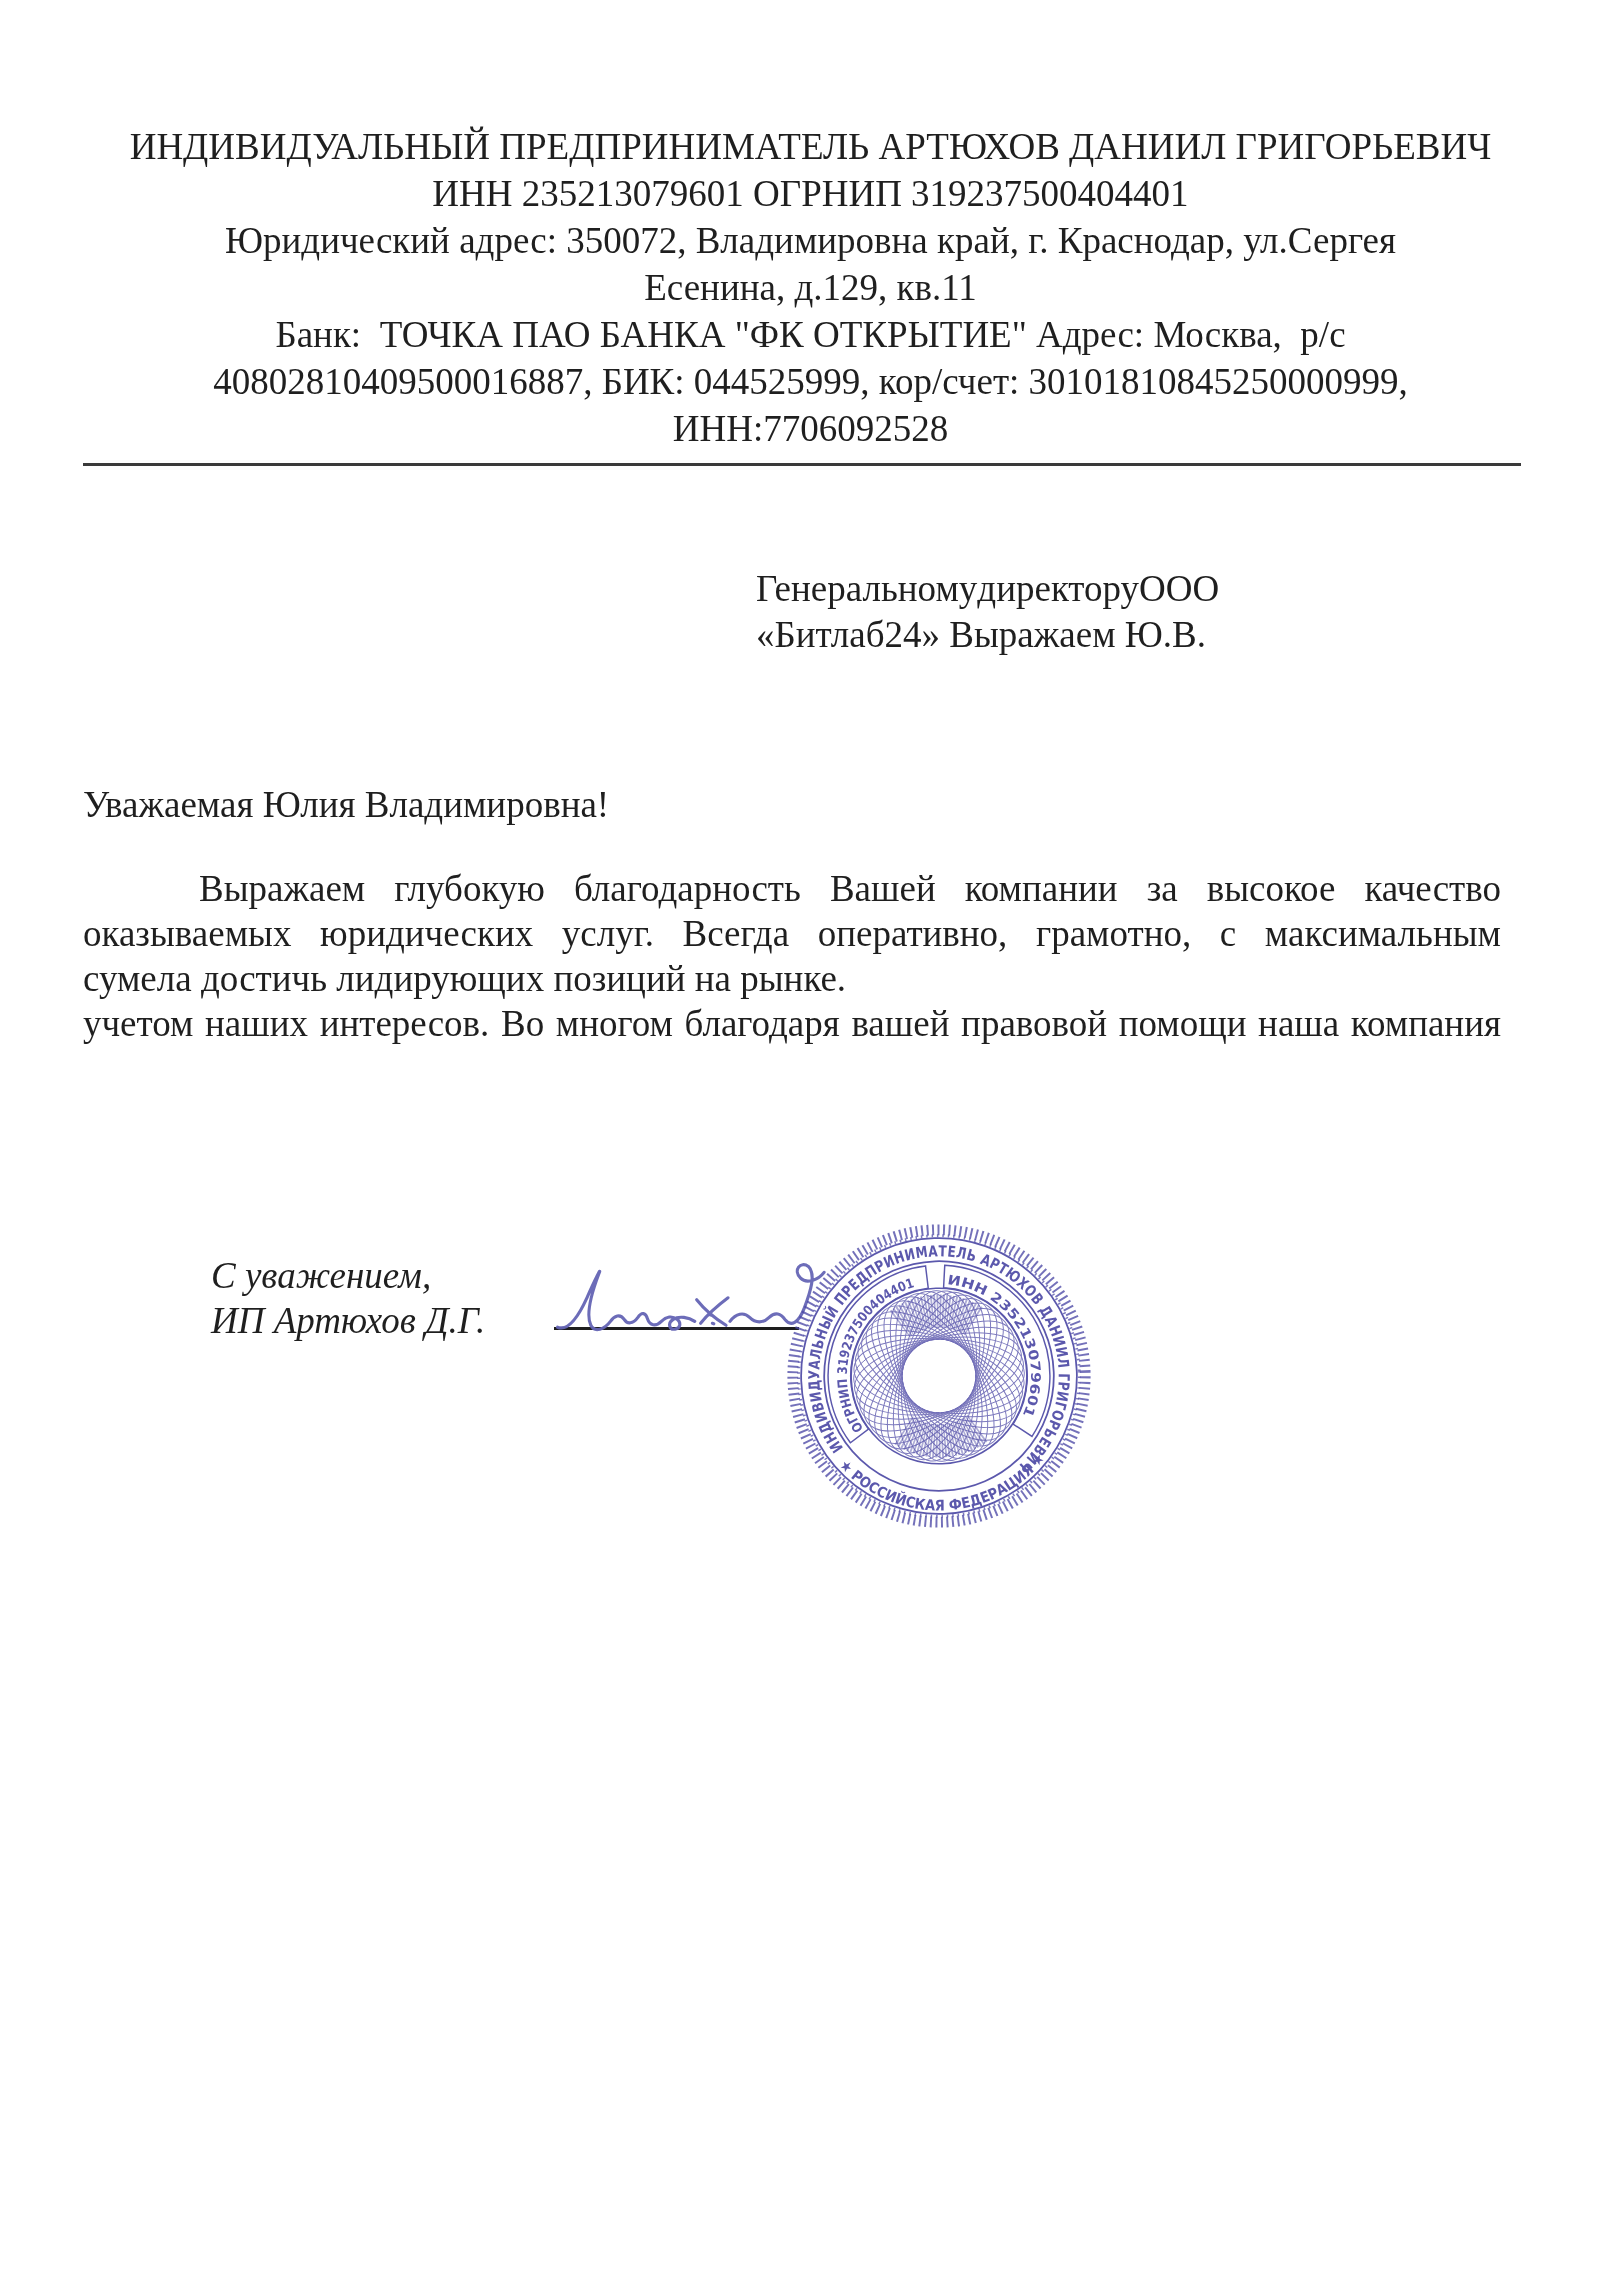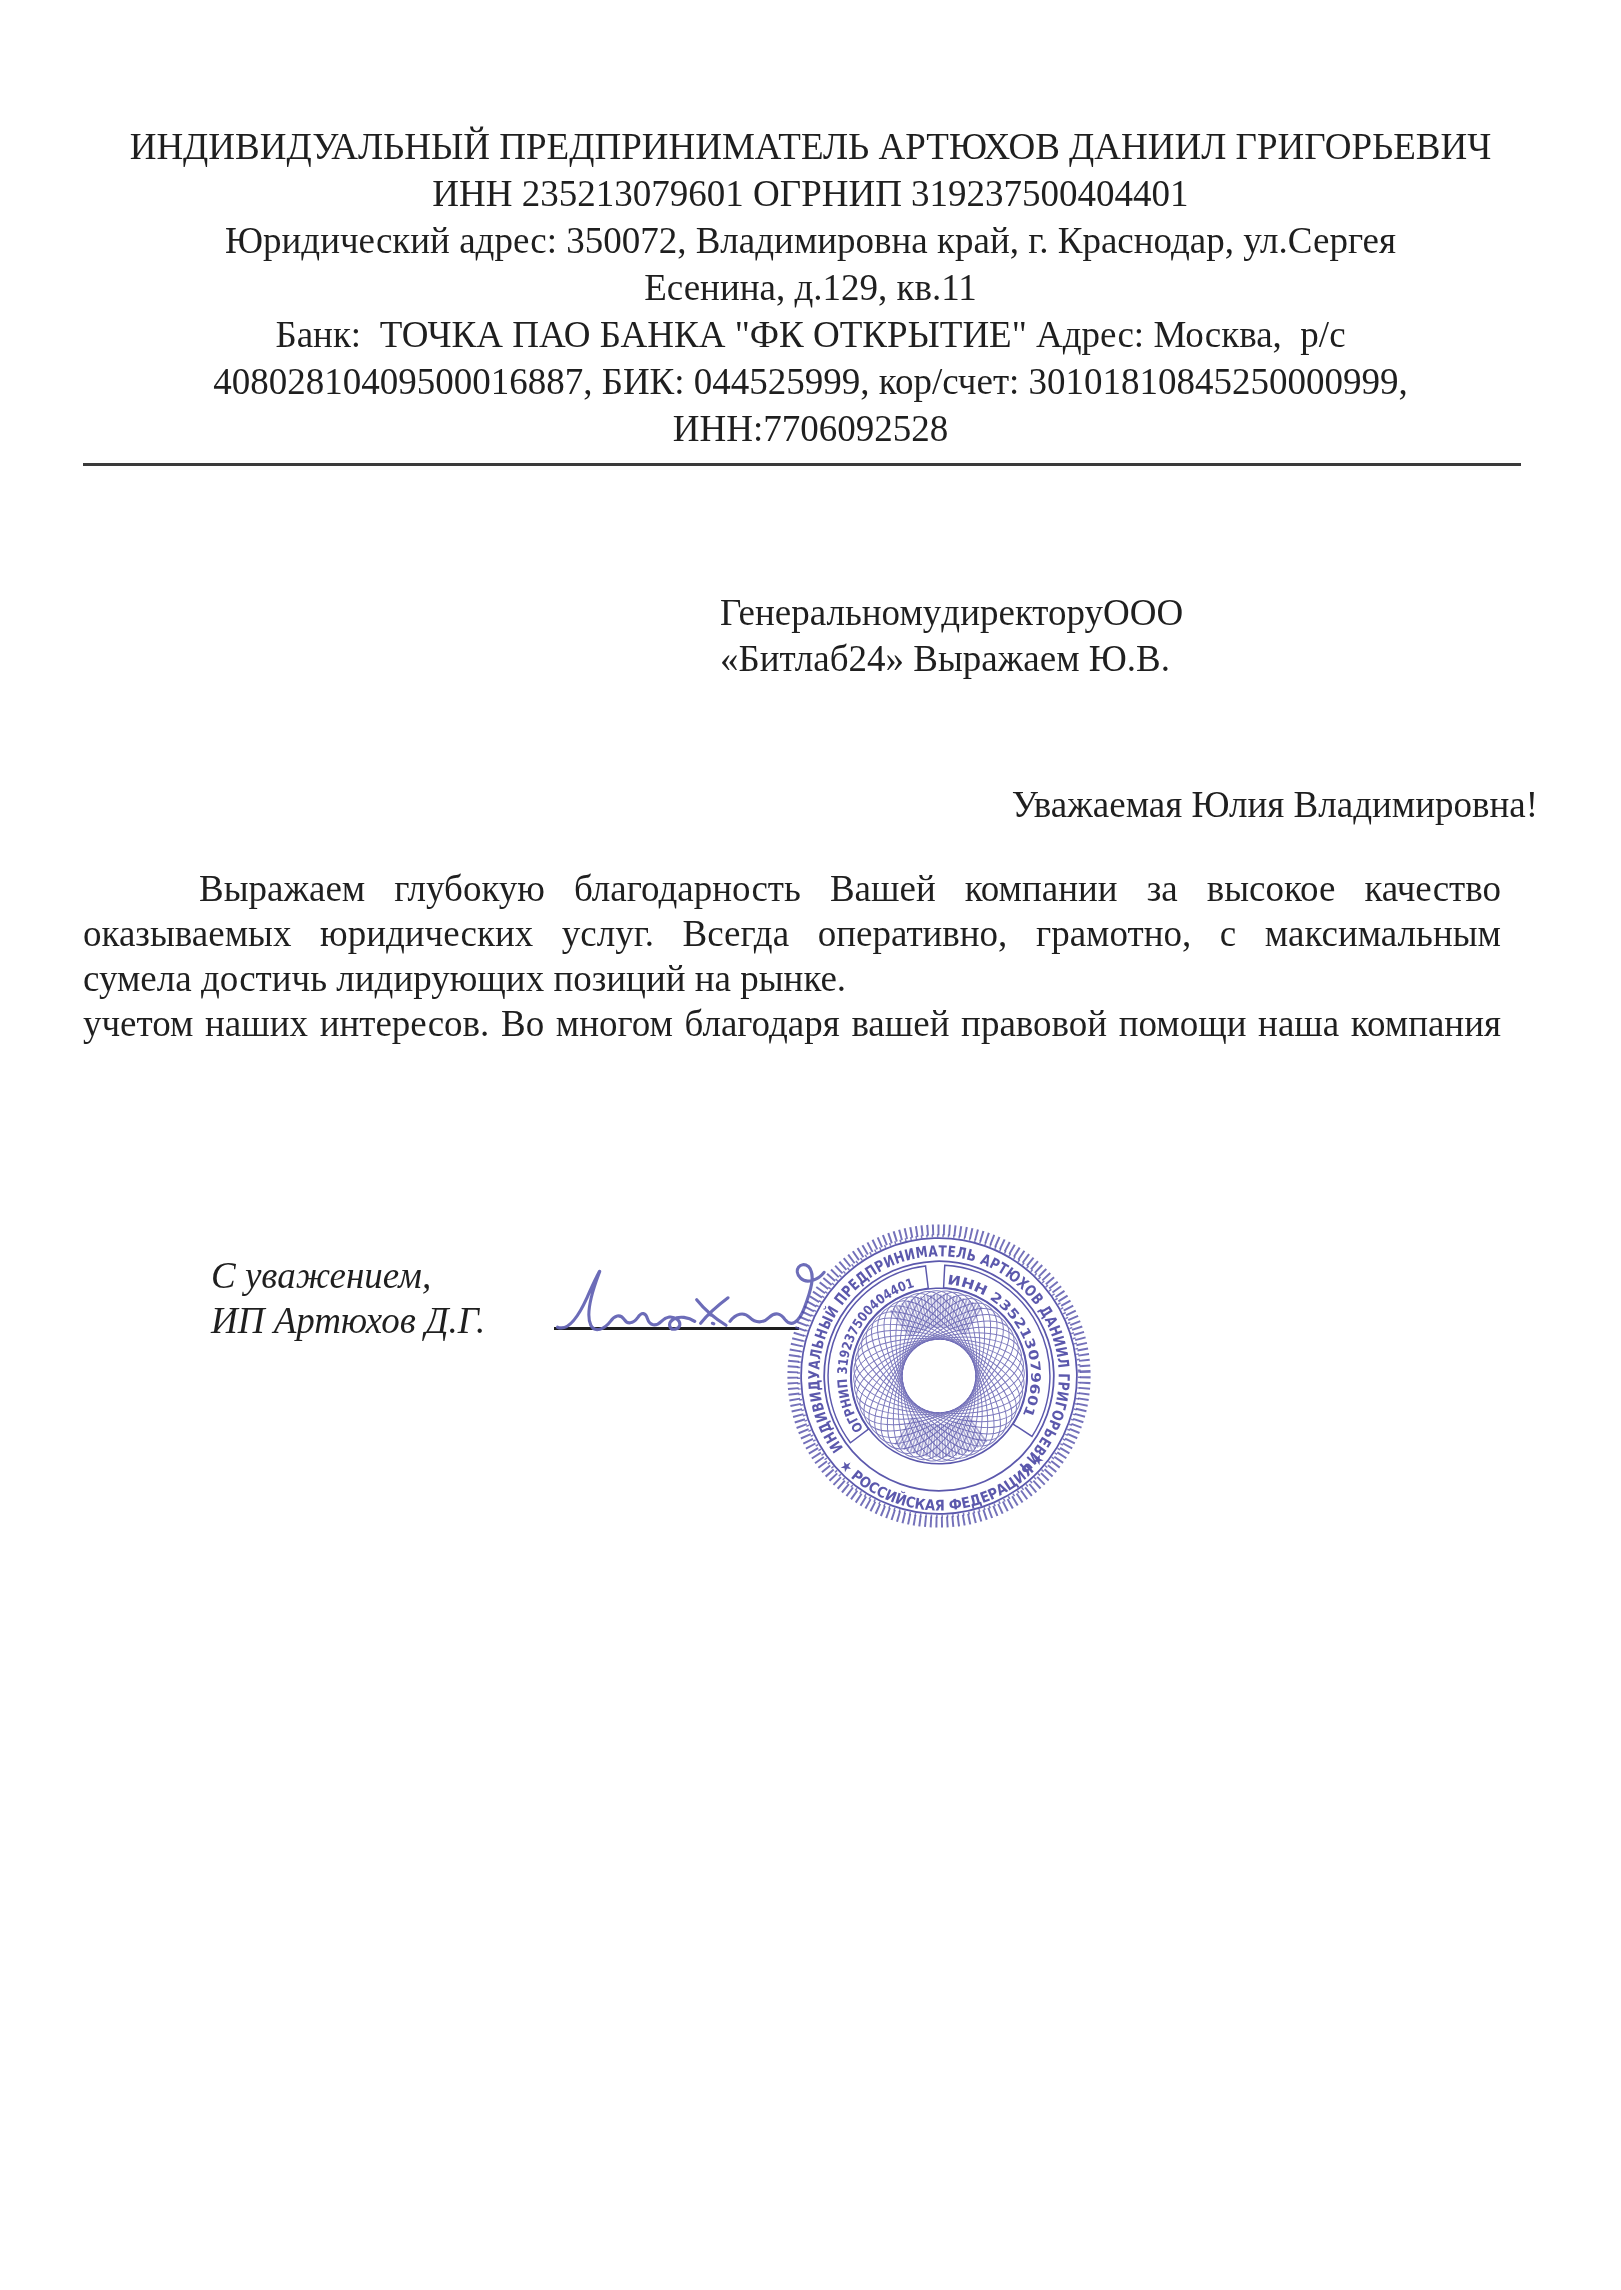--- a/index.html
+++ b/index.html
@@ -20,30 +20,30 @@
   }
   .letterhead .lh-line { white-space:pre-wrap; }
 
   .rule-top {
     position:absolute; top:463px; left:83px; width:1438px; height:2.9px;
     background:#3a3a3a;
   }
 
   
   .recipient {
-    position:absolute; top:566px; left:720px; width:416px;
-    font-size:37px; line-height:46px;margin-top:24px;
+    position:absolute; top:566px; left:756px; width:416px;
+    font-size:37px; line-height:46px;
   }
   .recipient .r-line1 { display:flex; justify-content:space-between; white-space:nowrap; }
   .recipient .r-line2 { white-space:nowrap; }
 
   
   .salutation {
     position:absolute; top:782px; left:83px; width:1455px;
-    font-size:37px; line-height:45px; text-align:right;
+    font-size:37px; line-height:45px; text-align:left;
   }
 
   
   .letter-body {
     position:absolute; top:866px; left:83px; width:1418px;
     font-size:37px; line-height:45px;
   }
   .letter-body .b-line { white-space:nowrap; }
   .letter-body .jl { white-space:normal; text-align:justify; text-align-last:justify; }
   .letter-body .ind { text-indent:116px; }

